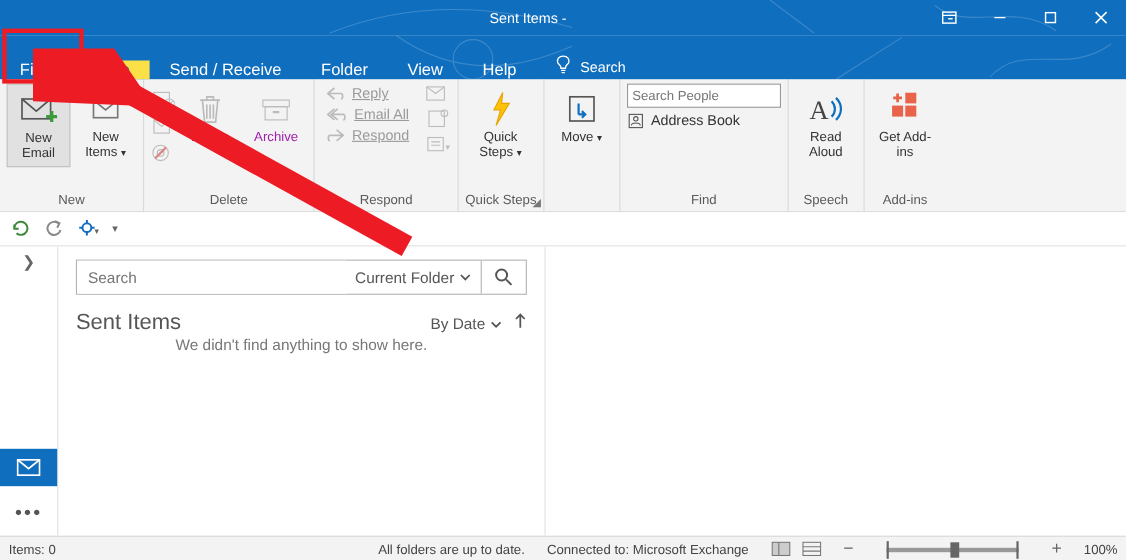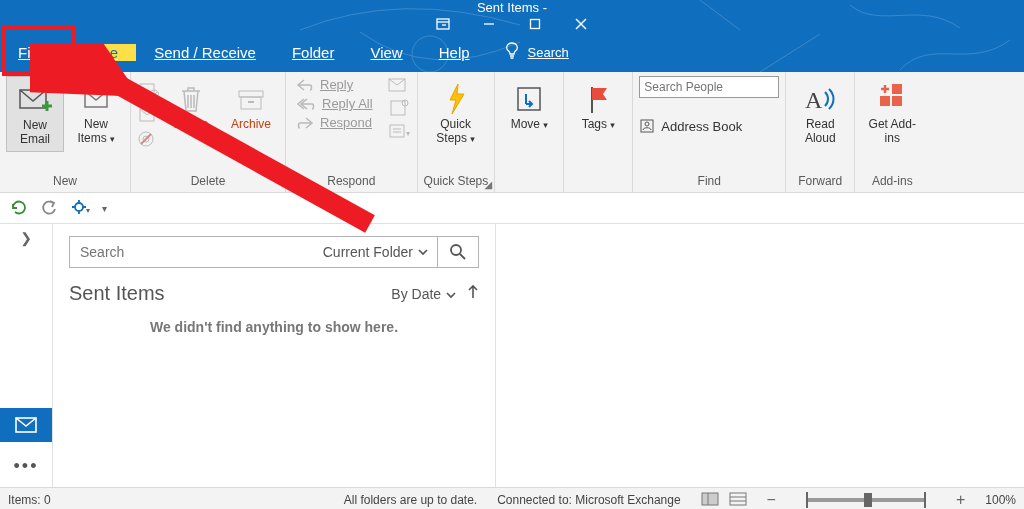--- a/index.html
+++ b/index.html
@@ -6,37 +6,35 @@
   body { width: 1024px; height: 509px; overflow: hidden; background: #fff; position: relative; }
 
   
   .titlebar {
     height: 32px;
     background: #106ebe;
     color: #fff;
     display: flex;
     align-items: center;
     position: relative;
-    flex-direction: column;
   }
   .titlebar .title { flex: 1; text-align: center; font-size: 13px; }
   .win-controls { display: flex; height: 100%; }
   .win-btn { width: 46px; display: flex; align-items: center; justify-content: center; }
   .win-btn svg { stroke: #fff; fill: none; }
 
   
   .menurow {
     height: 40px;
     background: #106ebe;
     display: flex;
-    align-items: center;
+    align-items: flex-end;
     color: #fff;
     position: relative;
     overflow: visible;
-    text-decoration: underline;
   }
   .menu-tab {
     padding: 0 18px;
     display: flex;
     align-items: center;
     font-size: 15px;
     position: relative;
   }
   .menu-tab.active {
     background: #fde047;
@@ -74,24 +72,24 @@
   .big-btn {
     display: flex; flex-direction: column; align-items: center; justify-content: flex-start;
     width: 52px; padding: 4px 2px; text-align: center; font-size: 12px; line-height: 1.15;
     position: relative;
   }
   .big-btn .icon-slot { height: 38px; display: flex; align-items: center; justify-content: center; }
   .big-btn.sel { background: #e1e1e1; border: 1px solid #c0c0c0; }
   .mid-col { display: flex; flex-direction: column; justify-content: center; gap: 2px; font-size: 13px; color: #9a9a9a; }
   .mid-row { display: flex; align-items: center; gap: 6px; padding: 1px 4px; text-decoration: underline; }
   .mid-row svg { flex-shrink: 0; }
-  .dim { color: #c2410c; }
-  .find-col { display: flex; flex-direction: column; gap: 20px; font-size: 13px; }
+  .dim { color: #a21caf; }
+  .find-col { display: flex; flex-direction: column; gap: 4px; font-size: 13px; }
   .find-col input { width: 130px; height: 20px; border: 1px solid #999; font-size: 12px; padding: 0 4px; background:#fff;}
-  .find-row { display:flex; align-items:center; gap:6px; }
+  .find-row { display:flex; align-items:flex-start; gap:6px; }
   .launcher { position:absolute; right:2px; bottom:2px; font-size:10px; color:#777; }
 
   
   .qat {
     height: 30px;
     background: #fff;
     border-bottom: 1px solid #e1e1e1;
     display: flex;
     align-items: center;
     gap: 12px;
@@ -115,21 +113,21 @@
     border-right: 1px solid #e1e1e1;
     padding: 12px 16px;
   }
   .searchbar { display:flex; border:1px solid #b3b3b3; height:30px; }
   .searchbar input { flex:1; border:none; outline:none; padding:0 10px; font-size:14px; color:#666; }
   .searchbar .scope { display:flex; align-items:center; padding:0 8px; color:#555; font-size:14px; gap:4px; border-right:1px solid #b3b3b3;justify-content:flex-end;}
   .searchbar .go { width:40px; display:flex; align-items:center; justify-content:center; }
   .folder-header { display:flex; align-items:center; justify-content:space-between; margin-top:14px;}
   .folder-title { font-size:20px; color:#555; font-weight:400; }
   .sort { display:flex; align-items:center; gap:10px; color:#555; font-size:14px;}
-  .empty { text-align:center; color:#777; margin-top:14px; font-size:14px;font-weight:bold;}
+  .empty { text-align:center; color:#777; font-size:14px;}
   .reading-pane { flex:1; }
 
   
   .statusbar {
     height: 24px;
     background: #f3f3f3;
     border-top: 1px solid #d9d9d9;
     display: flex;
     align-items: center;
     font-size: 12px;
@@ -293,21 +291,21 @@
         <div class="mid-row">
           <svg width="18" height="14">
               <path d="M8 2 L2 7 L8 12 M2 7 L14 7 C16 7 16 12 14 12" stroke="#bbb" fill="none" stroke-width="1.5"></path>
             </svg>
           <span>Reply</span>
         </div>
         <div class="mid-row">
           <svg width="20" height="14">
               <path d="M8 2 L2 7 L8 12 M11 2 L5 7 L11 12 M5 7 L16 7 C18 7 18 12 16 12" stroke="#bbb" fill="none" stroke-width="1.5"></path>
             </svg>
-          <span>Reply All</span>
+          <span>Email All</span>
         </div>
         <div class="mid-row">
           <svg width="18" height="14">
               <path d="M10 2 L16 7 L10 12 M16 7 L4 7 C2 7 2 12 4 12" stroke="#bbb" fill="none" stroke-width="1.5"></path>
             </svg>
           <span>Respond</span>
         </div>
       </div>
       <div class="mid-col" style="margin-left:6px">
         <span><svg width="24" height="18">
@@ -352,34 +350,20 @@
               <rect x="4" y="4" width="22" height="22" stroke="#555" fill="none" stroke-width="1.5"></rect>
               <path d="M12 10 L12 20 M12 20 L18 20 M15 17 L18 20 L15 23" stroke="#106ebe" fill="none" stroke-width="2"></path>
             </svg>
         </div>
         <span><span>Move</span> <span style="font-size:9px">▾</span></span>
       </div>
     </div>
     <div class="group-label"></div>
   </div>
 
-  <div class="ribbon-group">
-    <div class="group-content">
-      <div class="big-btn">
-        <div class="icon-slot">
-          <svg width="26" height="32">
-              <line x1="7" y1="4" x2="7" y2="30" stroke="#555" stroke-width="2"></line>
-              <path d="M7 5 L22 5 L18 11 L22 17 L7 17 Z" fill="#e74c3c"></path>
-            </svg>
-        </div>
-        <span><span>Tags</span> <span style="font-size:9px">▾</span></span>
-      </div>
-    </div>
-    <div class="group-label"></div>
-  </div>
 
   <div class="ribbon-group">
     <div class="group-content">
       <div class="find-col">
         <input placeholder="Search People" style="">
         <div class="find-row">
           <svg width="16" height="16">
               <rect x="2" y="2" width="12" height="12" stroke="#555" fill="none"></rect>
               <circle cx="8" cy="6" r="2" stroke="#555" fill="none"></circle>
               <path d="M4 12 C4 9 12 9 12 12" stroke="#555" fill="none"></path>
@@ -396,21 +380,21 @@
       <div class="big-btn">
         <div class="icon-slot">
           <svg width="34" height="30">
               <text x="2" y="24" font-size="24" font-family="Georgia" fill="#444">A</text>
               <path d="M22 8 C26 12 26 18 22 22 M26 5 C32 11 32 19 26 25" stroke="#106ebe" fill="none" stroke-width="2"></path>
             </svg>
         </div>
         <span>Read Aloud</span>
       </div>
     </div>
-    <div class="group-label">Forward</div>
+    <div class="group-label">Speech</div>
   </div>
 
   <div class="ribbon-group" style="border-right:none">
     <div class="group-content">
       <div class="big-btn" style="width:58px">
         <div class="icon-slot">
           <svg width="32" height="30">
               <rect x="4" y="12" width="10" height="10" fill="#e8634a"></rect>
               <rect x="16" y="12" width="10" height="10" fill="#e8634a"></rect>
               <rect x="16" y="0" width="10" height="10" fill="#e8634a"></rect>

